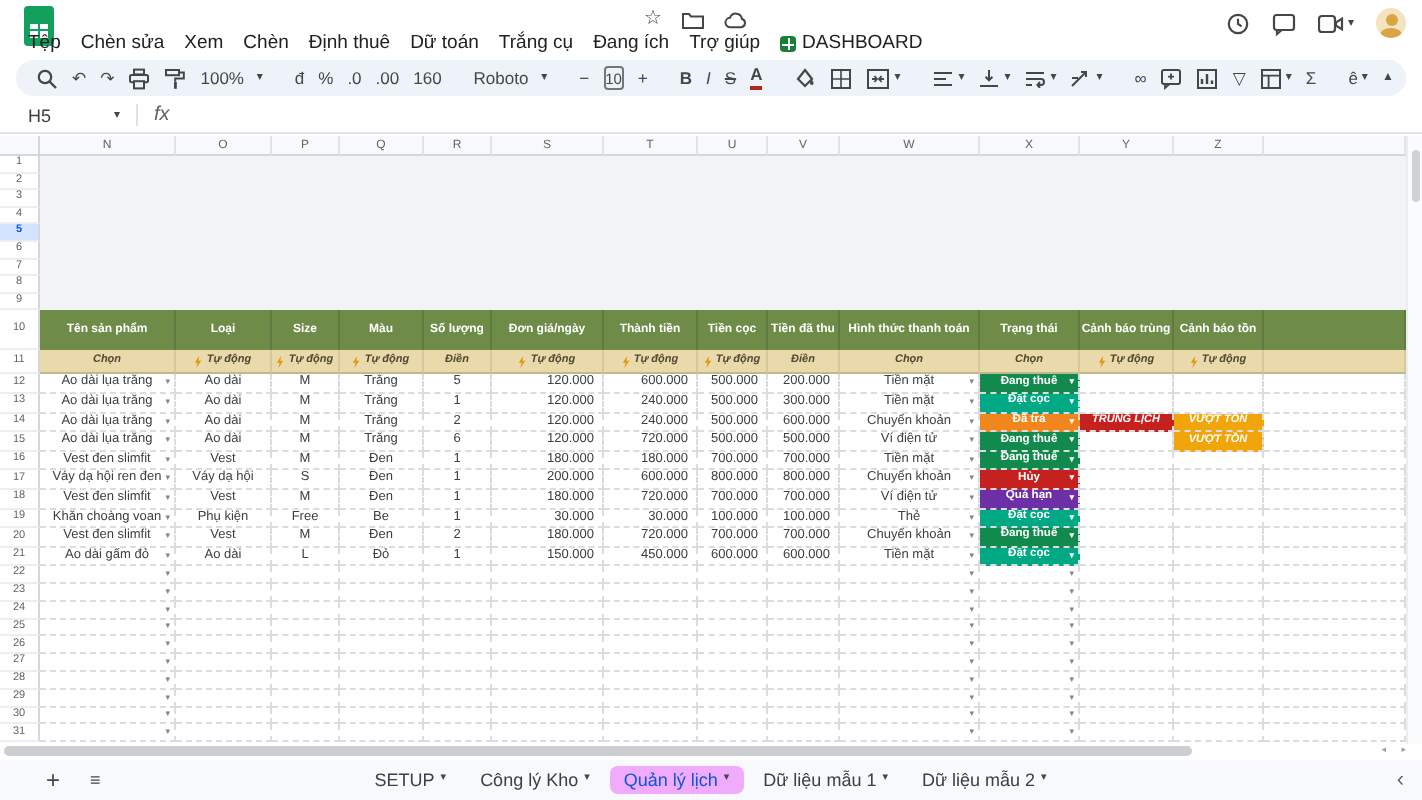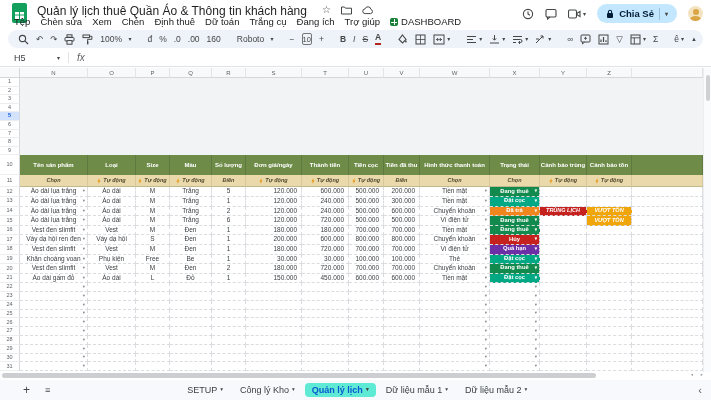--- a/index.html
+++ b/index.html
@@ -63,40 +63,39 @@
 
   
   .hscroll{position:absolute;left:0;top:372px;width:711px;height:7px;background:#fff}
   .hthumb{position:absolute;left:2px;top:1px;width:594px;height:5px;background:#ccced2;border-radius:3px}
   .hs-ar{position:absolute;top:1px;font-size:4.5px;color:#9aa0a6;line-height:1}
   .tabbar{position:absolute;left:0;top:380px;width:100%;height:20px;background:#f7f9fc;display:flex;align-items:center;font-size:9px;color:#3c4043}
   .tb-plus{margin-left:23px;font-size:12px;color:#444746;line-height:1}
   .tb-list{margin-left:15px;font-size:9px;color:#444746}
   .tab{display:flex;align-items:center;gap:3px;padding:2px 7px;border-radius:4px;margin-right:3px;white-space:nowrap}
   .tab.first{margin-left:130px}
-  .tab.active{background:#5eead4;color:#0b57d0;font-weight:bold}
+  .tab.active{background:#f0abfc;color:#0b57d0;font-weight:normal}
   .tab .caret{font-size:5.5px}
   .tb-collapse{margin-left:auto;margin-right:9px;font-size:11px;color:#5f6368}
   svg{display:block}
 </style>
 </head>
 <body>
 
 <div id="root">
 
   <div class="titlebar">
     <span class="logo">
       <svg width="16" height="21" viewBox="0 0 16 21">
           <rect x="0" y="0" width="15" height="20" rx="2" fill="#12a05c"></rect>
           <rect x="3" y="9" width="9" height="7" fill="#fff"></rect>
           <rect x="3" y="11.5" width="9" height="1" fill="#12a05c"></rect>
           <rect x="7" y="9" width="1" height="7" fill="#12a05c"></rect>
         </svg>
     </span>
-    <span class="title">Quản lý lịch thuê Quần Áo &amp; Thông tin khách hàng</span>
     <span class="t-icons">
       <span class="star">☆</span>
       <span>
           <svg width="11" height="10" viewBox="0 0 11 10">
             <path d="M0.5 2h3l1 1.2h6v5.8h-10z" fill="none" stroke="#444746" stroke-width="1"></path>
           </svg>
         </span>
       <span>
           <svg width="12" height="10" viewBox="0 0 12 10">
             <path d="M3.2 8.6h5.4a2.1 2.1 0 0 0 .4-4.1A3.1 3.1 0 0 0 3 3.9a2.2 2.2 0 0 0 .2 4.7z" fill="none" stroke="#444746" stroke-width="1"></path>
@@ -147,29 +146,20 @@
           <svg width="12" height="12" viewBox="0 0 12 12">
             <rect x="1" y="1.5" width="10" height="7.5" rx="1.2" fill="none" stroke="#444746" stroke-width="1.1"></rect>
             <path d="M2.5 9v2l2.4-2" fill="none" stroke="#444746" stroke-width="1.1"></path>
           </svg>
         </span>
       <span class="ti">
         <svg width="13" height="10" viewBox="0 0 13 10">
             <rect x="0.5" y="1" width="8" height="8" rx="1.5" fill="none" stroke="#444746" stroke-width="1.1"></rect>
             <path d="M9 4.2 12 2.4v5.2L9 5.8z" fill="none" stroke="#444746" stroke-width="1.1"></path>
           </svg>
-        <span class="caret">▾</span>
-      </span>
-      <span class="share">
-        <svg width="8" height="10" viewBox="0 0 8 10">
-            <rect x="1" y="4" width="6" height="5" rx="1" fill="#001d35"></rect>
-            <path d="M2.4 4V2.9a1.6 1.6 0 0 1 3.2 0V4" fill="none" stroke="#001d35" stroke-width="1.1"></path>
-          </svg>
-        <span>Chia Sẻ</span>
-        <span class="divv"></span>
         <span class="caret">▾</span>
       </span>
       <span class="avatar"></span>
     </div>
   </div>
 
   <div class="toolbar">
     <span class="ti">
         <svg width="11" height="11" viewBox="0 0 11 11">
           <circle cx="4.5" cy="4.5" r="3.1" fill="none" stroke="#444746" stroke-width="1.1"></circle>

